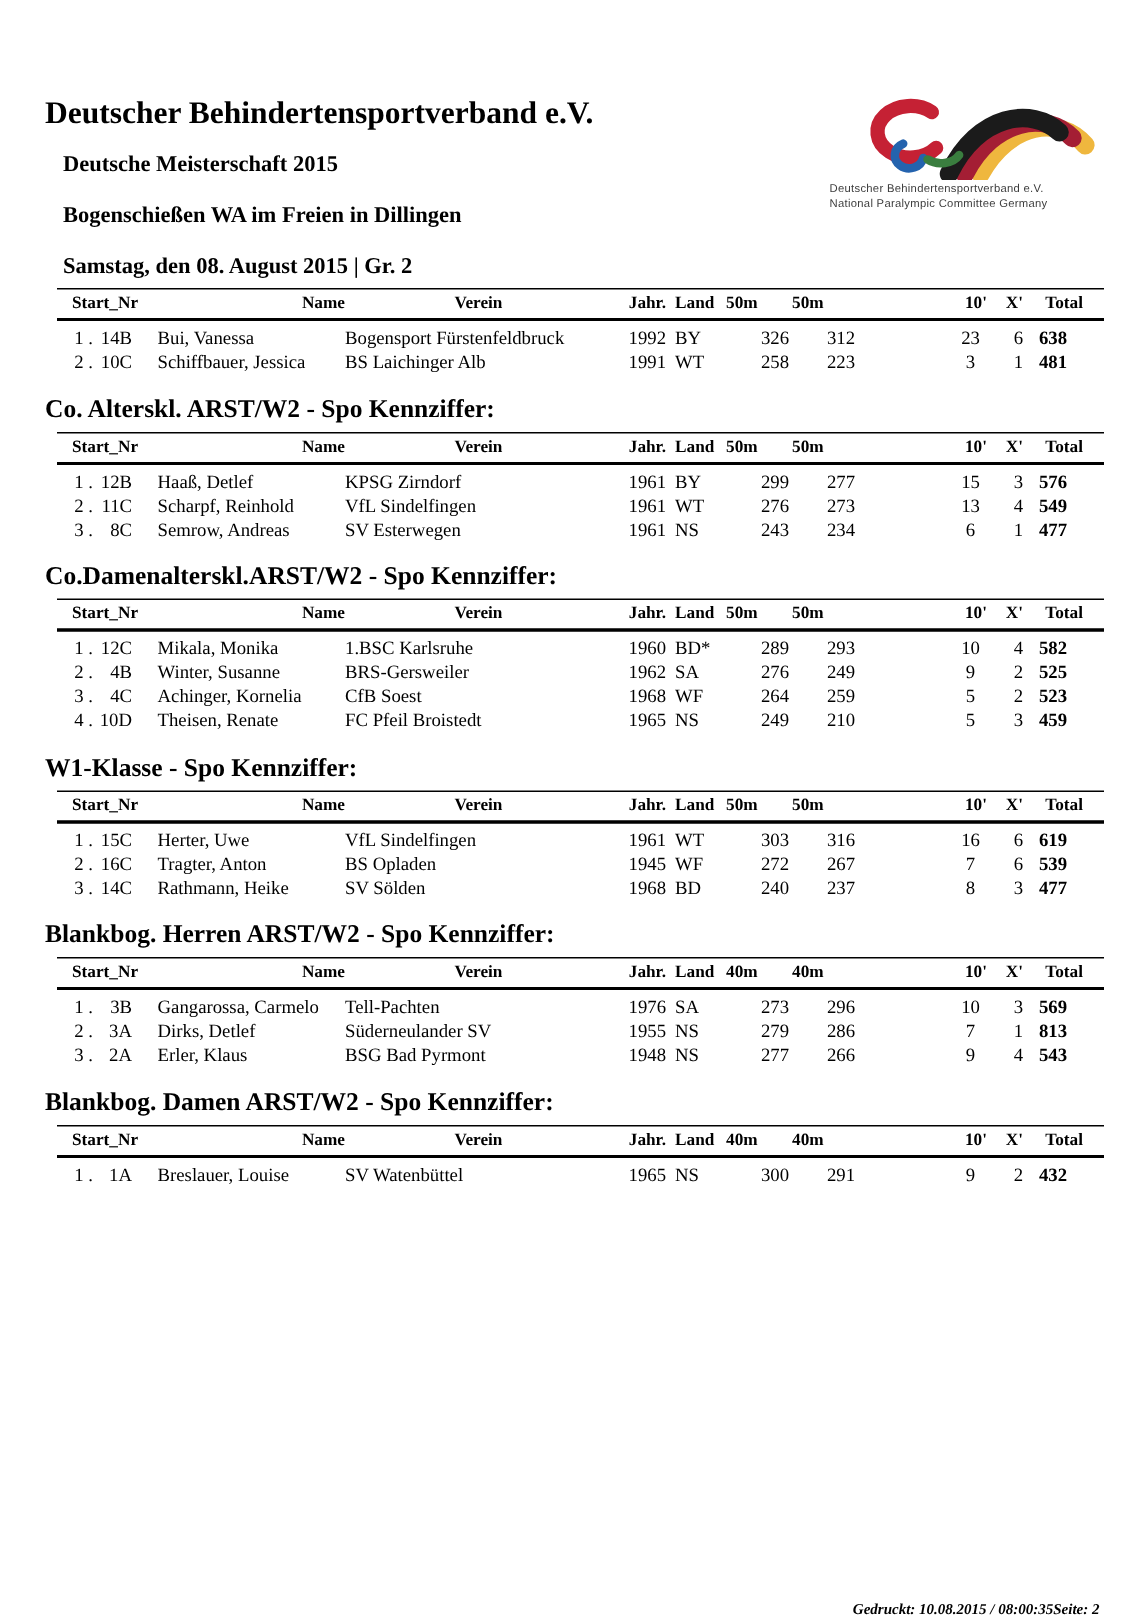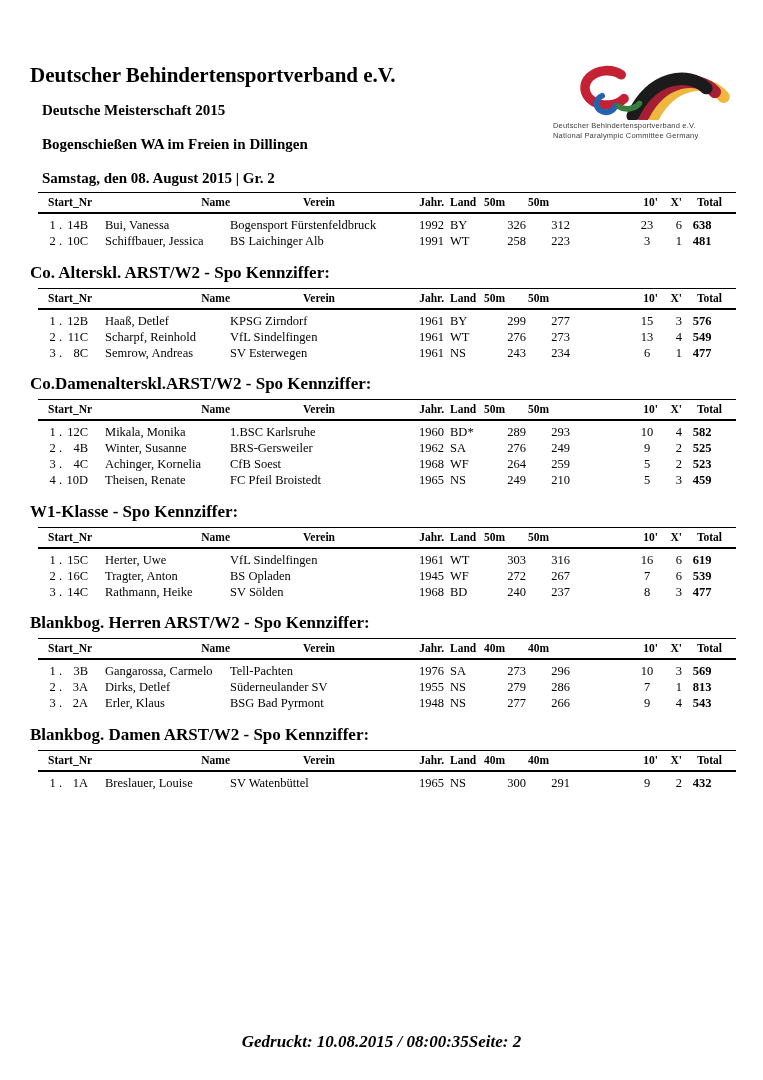--- a/index.html
+++ b/index.html
@@ -56,23 +56,23 @@
   .td-name  { text-align:left; padding-left:17px; }
   .td-verein{ text-align:left; }
   .td-jahr  { text-align:right; }
   .td-land  { text-align:left; padding-left:6px; }
   .td-d     { text-align:right; padding-left:2px; }
   .td-tens  { text-align:center; }
   .td-xs    { text-align:right; }
   .td-total { text-align:center; font-weight:bold; padding-right:14px; }
 
   .page-footer {
-    position:absolute; left:30px; right:30px; top:1032px;
-    display:flex; justify-content:center;
-    font-size:17px; font-weight:bold; font-style:italic;
+    position:absolute; left:30px; right:30px; top:1068px;
+    display:flex; justify-content:flex-end;
+    font-size:10px; font-weight:bold; font-style:italic;
   }
 </style>
 </head>
 <body>
 
 <div class="titles">
   <h1 class="org-title">Deutscher Behindertensportverband e.V.</h1>
   <p class="sub">Deutsche Meisterschaft 2015</p>
   <p class="sub">Bogenschießen WA im Freien in Dillingen</p>
   <p class="sub">Samstag, den 08. August 2015 | Gr. 2</p>

